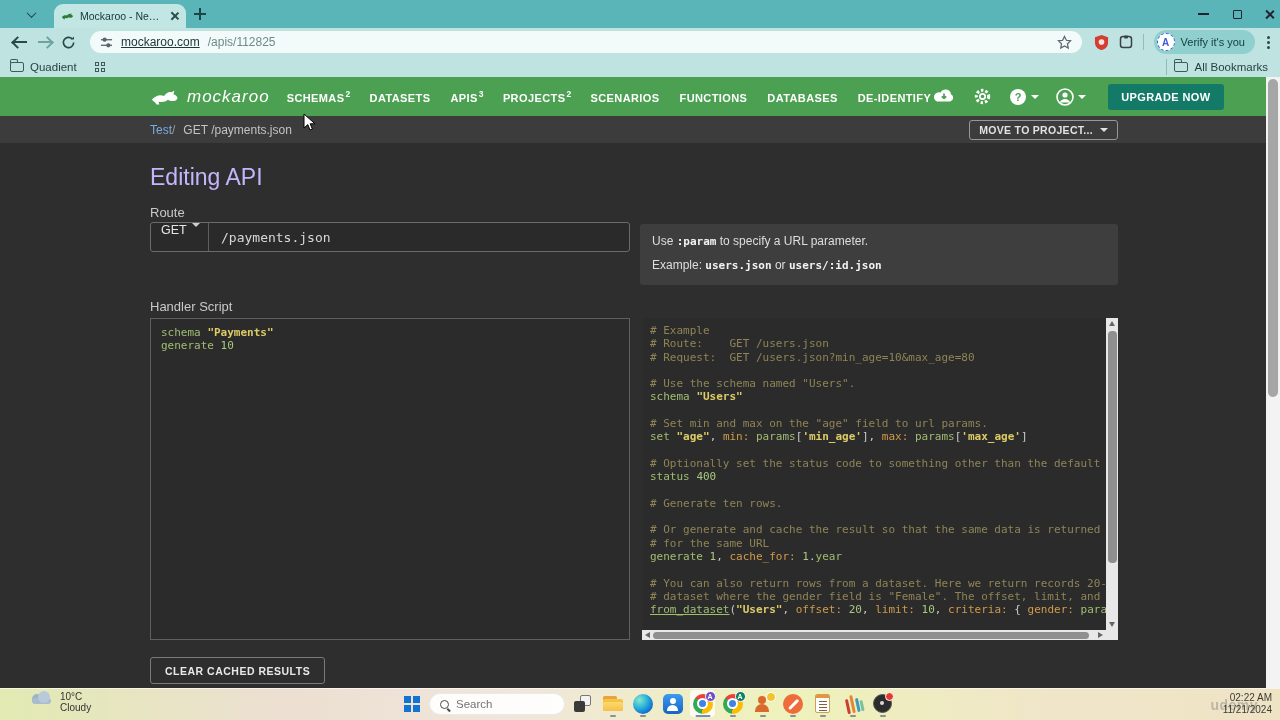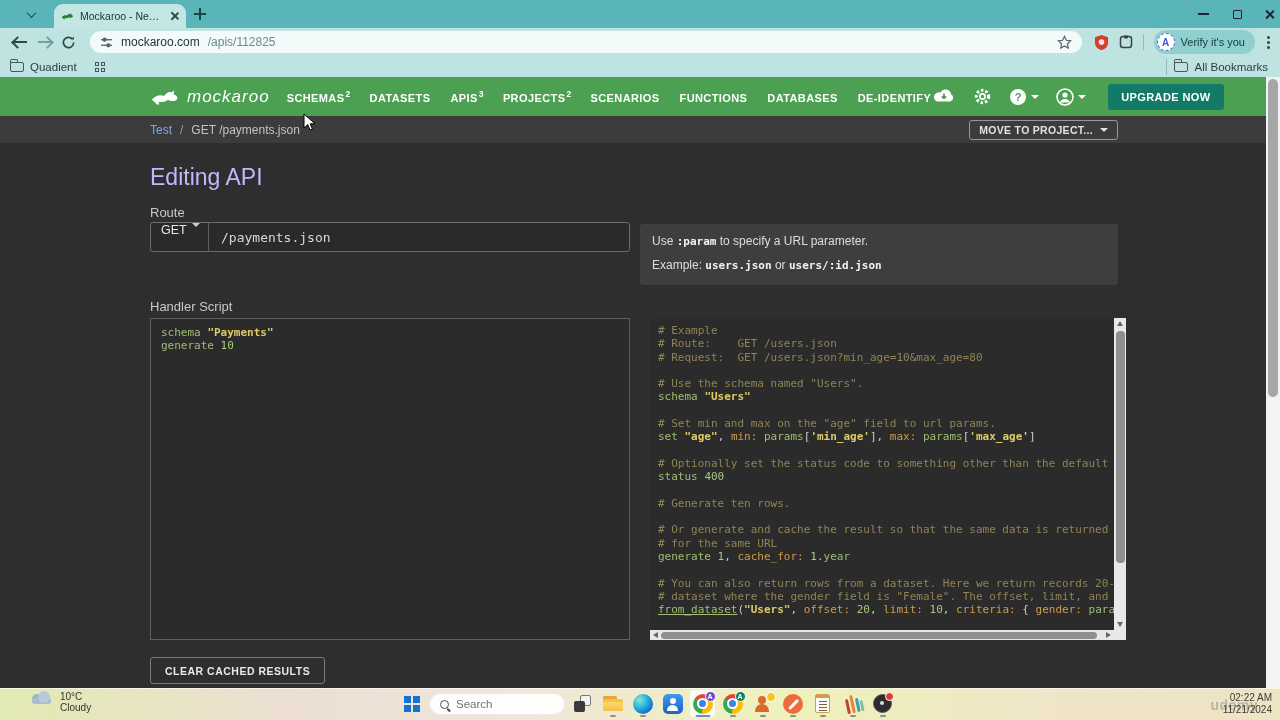--- a/index.html
+++ b/index.html
@@ -29,21 +29,21 @@
   .toolbar { position:absolute; left:0; top:28px; width:1280px; height:28px; background:#bfe3e1; display:flex; align-items:center; }
   .navbtn { width:24px; height:24px; display:flex; align-items:center; justify-content:center; flex:none; }
   .back-g { margin-left:8px; }
   .arrow { position:relative; width:13px; height:2px; background:#274a4b; }
   .arrow::before { content:""; position:absolute; width:7px; height:7px; border-left:2px solid #274a4b; border-bottom:2px solid #274a4b; top:-3px; }
   .arrow.left::before { left:-1px; transform:rotate(45deg); }
   .arrow.right::before { right:-1px; transform:rotate(-135deg); }
   .arrow.dim, .arrow.dim::before { background:none; border-color:#6fa3a2; }
   .arrow.dim { background:#6fa3a2; }
   .omnibox { margin-left:10px; width:1014px; height:22px; background:#f2fbfa; border-radius:11px; display:flex; align-items:center; padding:0 10px; gap:8px; }
-  .url-host { font-size:12px; color:#20383a; }
+  .url-host { font-size:12px; color:#20383a;text-decoration:underline; }
   .url-path { font-size:12px; color:#6d8a8a; }
   .url-rest { flex:1; }
   .star { width:15px; height:15px; }
   .chrome-right { display:flex; align-items:center; gap:10px; margin-left:12px; }
   .sep-v { width:1px; height:16px; background:#8fbdbc; }
   .verify-chip { height:24px; background:#8fd0cf; border-radius:12px; display:flex; align-items:center; gap:6px; padding:0 10px 0 3px; }
   .avatar-a { width:18px; height:18px; border-radius:50%; background:#fff; border:1.6px dashed #3c5bd6; color:#3c5bd6; font-size:10px; font-weight:bold; display:flex; align-items:center; justify-content:center; }
   .verify-label { font-size:11px; color:#143b3c; white-space:nowrap; }
   .dots3 { display:flex; flex-direction:column; gap:2px; margin-right:10px; margin-left:2px; }
   .dots3 i { width:3px; height:3px; border-radius:50%; background:#274a4b; }
@@ -62,42 +62,42 @@
   .brand-text { color:#fff; font-size:17px; font-style:italic; letter-spacing:1px; }
   .nav-items { display:flex; align-items:center; gap:19px; margin-left:17px; }
   .nav-item { color:#fff; font-size:11px; font-weight:bold; letter-spacing:.4px; white-space:nowrap; cursor:pointer; }
   .nav-item sup { font-size:8.5px; font-weight:bold; margin-left:1px; }
   .nav-icons { margin-left:auto; display:flex; align-items:center; gap:17px; margin-right:22px; }
   .nav-ico { display:flex; align-items:center; gap:4px; }
   .caret-dn { width:0; height:0; border-left:4px solid transparent; border-right:4px solid transparent; border-top:4px solid #fff; }
   .upgrade-btn { background:#147a68; color:#fff; font-size:11px; font-weight:bold; letter-spacing:.4px; border:none; border-radius:3px; padding:7px 13px; white-space:nowrap; }
 
   .crumbbar { position:absolute; left:0; top:116px; width:1280px; height:27px; background:#3c3c3c; display:flex; align-items:center; padding-left:150px; font-size:12px; }
-  .crumb-link { color:#7ba9dd; margin-right:8px; }
+  .crumb-link { color:#7ba9dd; }
   .crumb-sep { color:#9a9a9a; margin-right:8px; }
   .crumb-cur { color:#c3c3c3; }
   .move-btn { position:absolute; right:162px; top:4px; height:20px; display:flex; align-items:center; gap:7px; border:1px solid #989898; border-radius:3px; background:transparent; color:#e2e2e2; font-size:10.5px; font-weight:bold; letter-spacing:.3px; padding:0 9px; }
   .move-btn .caret-dn { border-top-color:#e2e2e2; }
 
   .page-title { position:absolute; left:150px; top:164px; font-size:23px; color:#c4b5fd; font-weight:400; }
   .field-label { position:absolute; font-size:13px; color:#c9c9c9; }
   .route-label { left:150px; top:205px; }
   .handler-label { left:150px; top:299px; }
 
   .route-row { position:absolute; left:150px; top:222px; width:480px; height:30px; border:1px solid #6b6b6b; border-radius:3px; display:flex; background:#2a2a2a; }
   .method-select { width:58px; border-right:1px solid #5e5e5e; display:flex; align-items:flex-start; justify-content:space-between; padding:0 8px 0 10px; color:#e6e6e6; font-size:12.5px; }
   .method-select .caret-dn { border-top-color:#cfcfcf; border-left-width:4px; border-right-width:4px; }
   .route-input { flex:1; background:transparent; border:none; outline:none; color:#d8d8d8; font-family:"DejaVu Sans Mono", monospace; font-size:13px; padding:0 12px; }
 
   .hintbox { position:absolute; left:640px; top:224px; width:478px; height:61px; background:#3e3e3e; border-radius:3px; padding:10px 12px; font-size:12px; color:#dedede; }
   .hintbox .l2 { margin-top:10px; }
   .mono { font-family:"DejaVu Sans Mono", monospace; font-size:11px; font-weight:bold; color:#f2f2f2; }
 
   .editor { position:absolute; left:150px; top:318px; width:480px; height:322px; background:#2b2b2b; border:1px solid #5f5f5f; padding:7px 10px; overflow:hidden; }
-  .expanel { position:absolute; left:642px; top:318px; width:476px; height:322px; background:#2b2b2b;margin-left:8px; }
+  .expanel { position:absolute; left:642px; top:318px; width:476px; height:322px; background:#2b2b2b; }
   .excode { position:absolute; left:0; top:0; right:12px; bottom:10px; padding:6px 8px; overflow:hidden; }
   .cl { white-space:pre; font-family:"DejaVu Sans Mono", monospace; font-size:11px; line-height:13.3px; height:13.3px; color:#cccccc; }
   .tk-c { color:#8f8455; }
   .tk-k { color:#a0bd72; }
   .tk-s { color:#ddcb66; font-weight:bold; }
   .tk-n { color:#a8c97f; }
   .tk-o { color:#d19a4a; }
   .tk-p { color:#cccccc; }
   .tk-u { color:#a0bd72; text-decoration:underline; }
 

